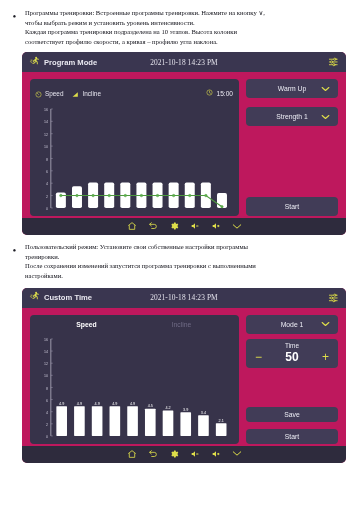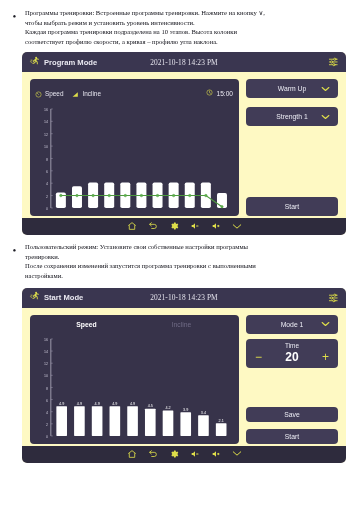--- a/index.html
+++ b/index.html
@@ -29,21 +29,21 @@
     line-height: 9.6px;
     text-align: justify;
     text-justify: inter-word;
     color: #14141c;
   }
   .para-lines p.nojust { text-align: left; }
 
   
   .device {
     margin: 5px 12px 0 22px;
-    background: #fef9c3;
+    background: #be185d;
     border-radius: 5px;
     overflow: hidden;
     position: relative;
     font-family: "Liberation Sans", sans-serif;
   }
   .dev-header {
     height: 20px;
     background: #3a3650;
     display: flex;
     align-items: center;
@@ -342,21 +342,21 @@
 
     <div class="dev-header">
       <div class="dev-title">
         <span>
           <svg width="11" height="11" viewBox="0 0 24 24" fill="#dede4a">
             <circle cx="15.5" cy="4" r="2.1"></circle>
             <path d="M12.8 7.2 9.6 9.1l-1.5 3.3 1.8.8 1.2-2.5 1.9-1-1 4.1-4.6 1.9.8 1.9 5.5-2.3 1-3.9 2.2 2.4.3 4.2 2-.2-.4-5-2.6-2.9.9-3.3 2 1.7 2.3-.3-.3-2-1.7.2-3.2-2.6z"></path>
             <path d="M3.4 8.4h4.1v1.3H3.4zM2 11.2h3.6v1.2H2zM4 14h3.2v1.2H4z" opacity=".95"></path>
           </svg>
         </span>
-        <span>Start Mode</span>
+        <span>Custom Time</span>
       </div>
       <div class="dev-datetime">2021-10-18 14:23 PM</div>
       <div class="dev-settings">
         <span>
           <svg width="11" height="11" viewBox="0 0 24 24" fill="none" stroke="#dede4a" stroke-width="1.9" stroke-linecap="round">
             <line x1="3" y1="7" x2="20" y2="7"></line>
             <line x1="3" y1="13" x2="20" y2="13"></line>
             <line x1="3" y1="19" x2="20" y2="19"></line>
             <circle cx="15" cy="7" r="2.4" fill="#2e2b3d"></circle>
             <circle cx="8" cy="13" r="2.4" fill="#2e2b3d"></circle>
@@ -425,21 +425,21 @@
             <svg width="9" height="6" viewBox="0 0 24 14" fill="none" stroke="#dede4a" stroke-width="3" stroke-linecap="round" stroke-linejoin="round">
                 <path d="M3 3l9 8 9-8"></path>
               </svg>
           </span>
         </div>
 
         <div class="time-box">
           <div class="time-lbl">Time</div>
           <div class="time-row">
             <span class="step">−</span>
-            <span class="time-val">20</span>
+            <span class="time-val">50</span>
             <span class="step">+</span>
           </div>
         </div>
 
         <div class="spacer"></div>
 
         <div class="ctl btn" style="height:15px;">
           <span>Save</span>
         </div>
         <div class="ctl btn" style="height:15px;margin-top:2px;">

